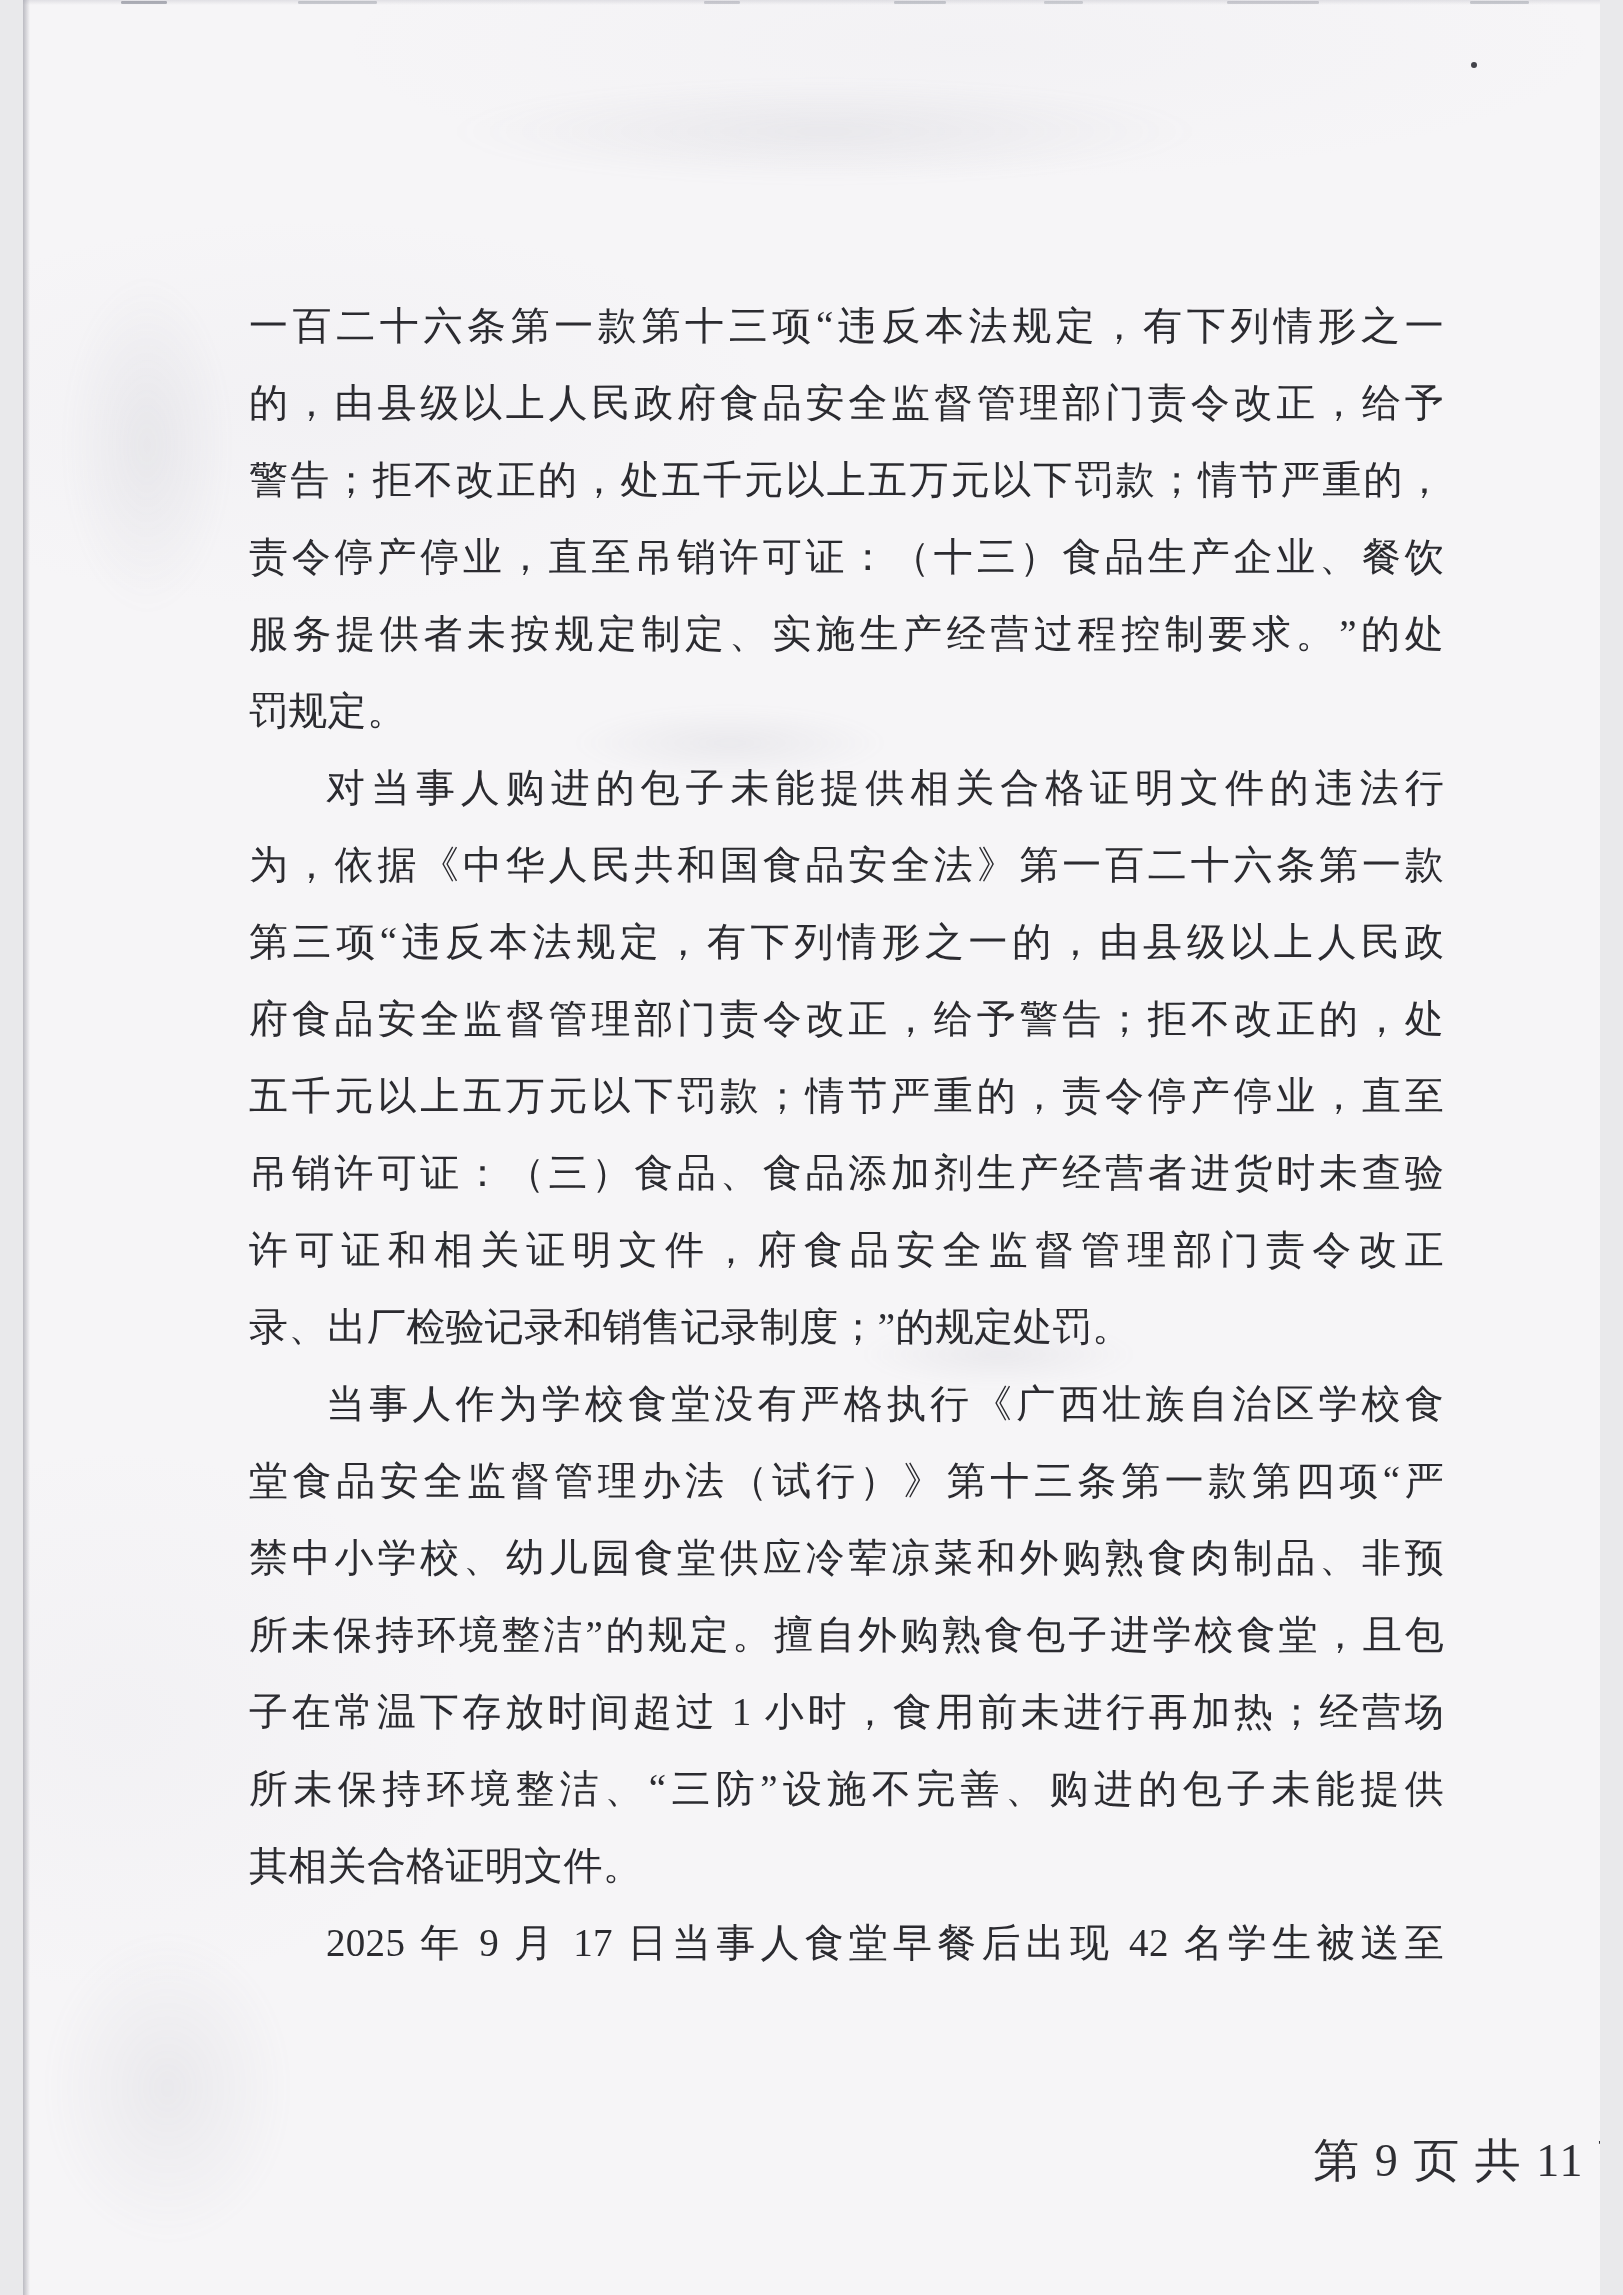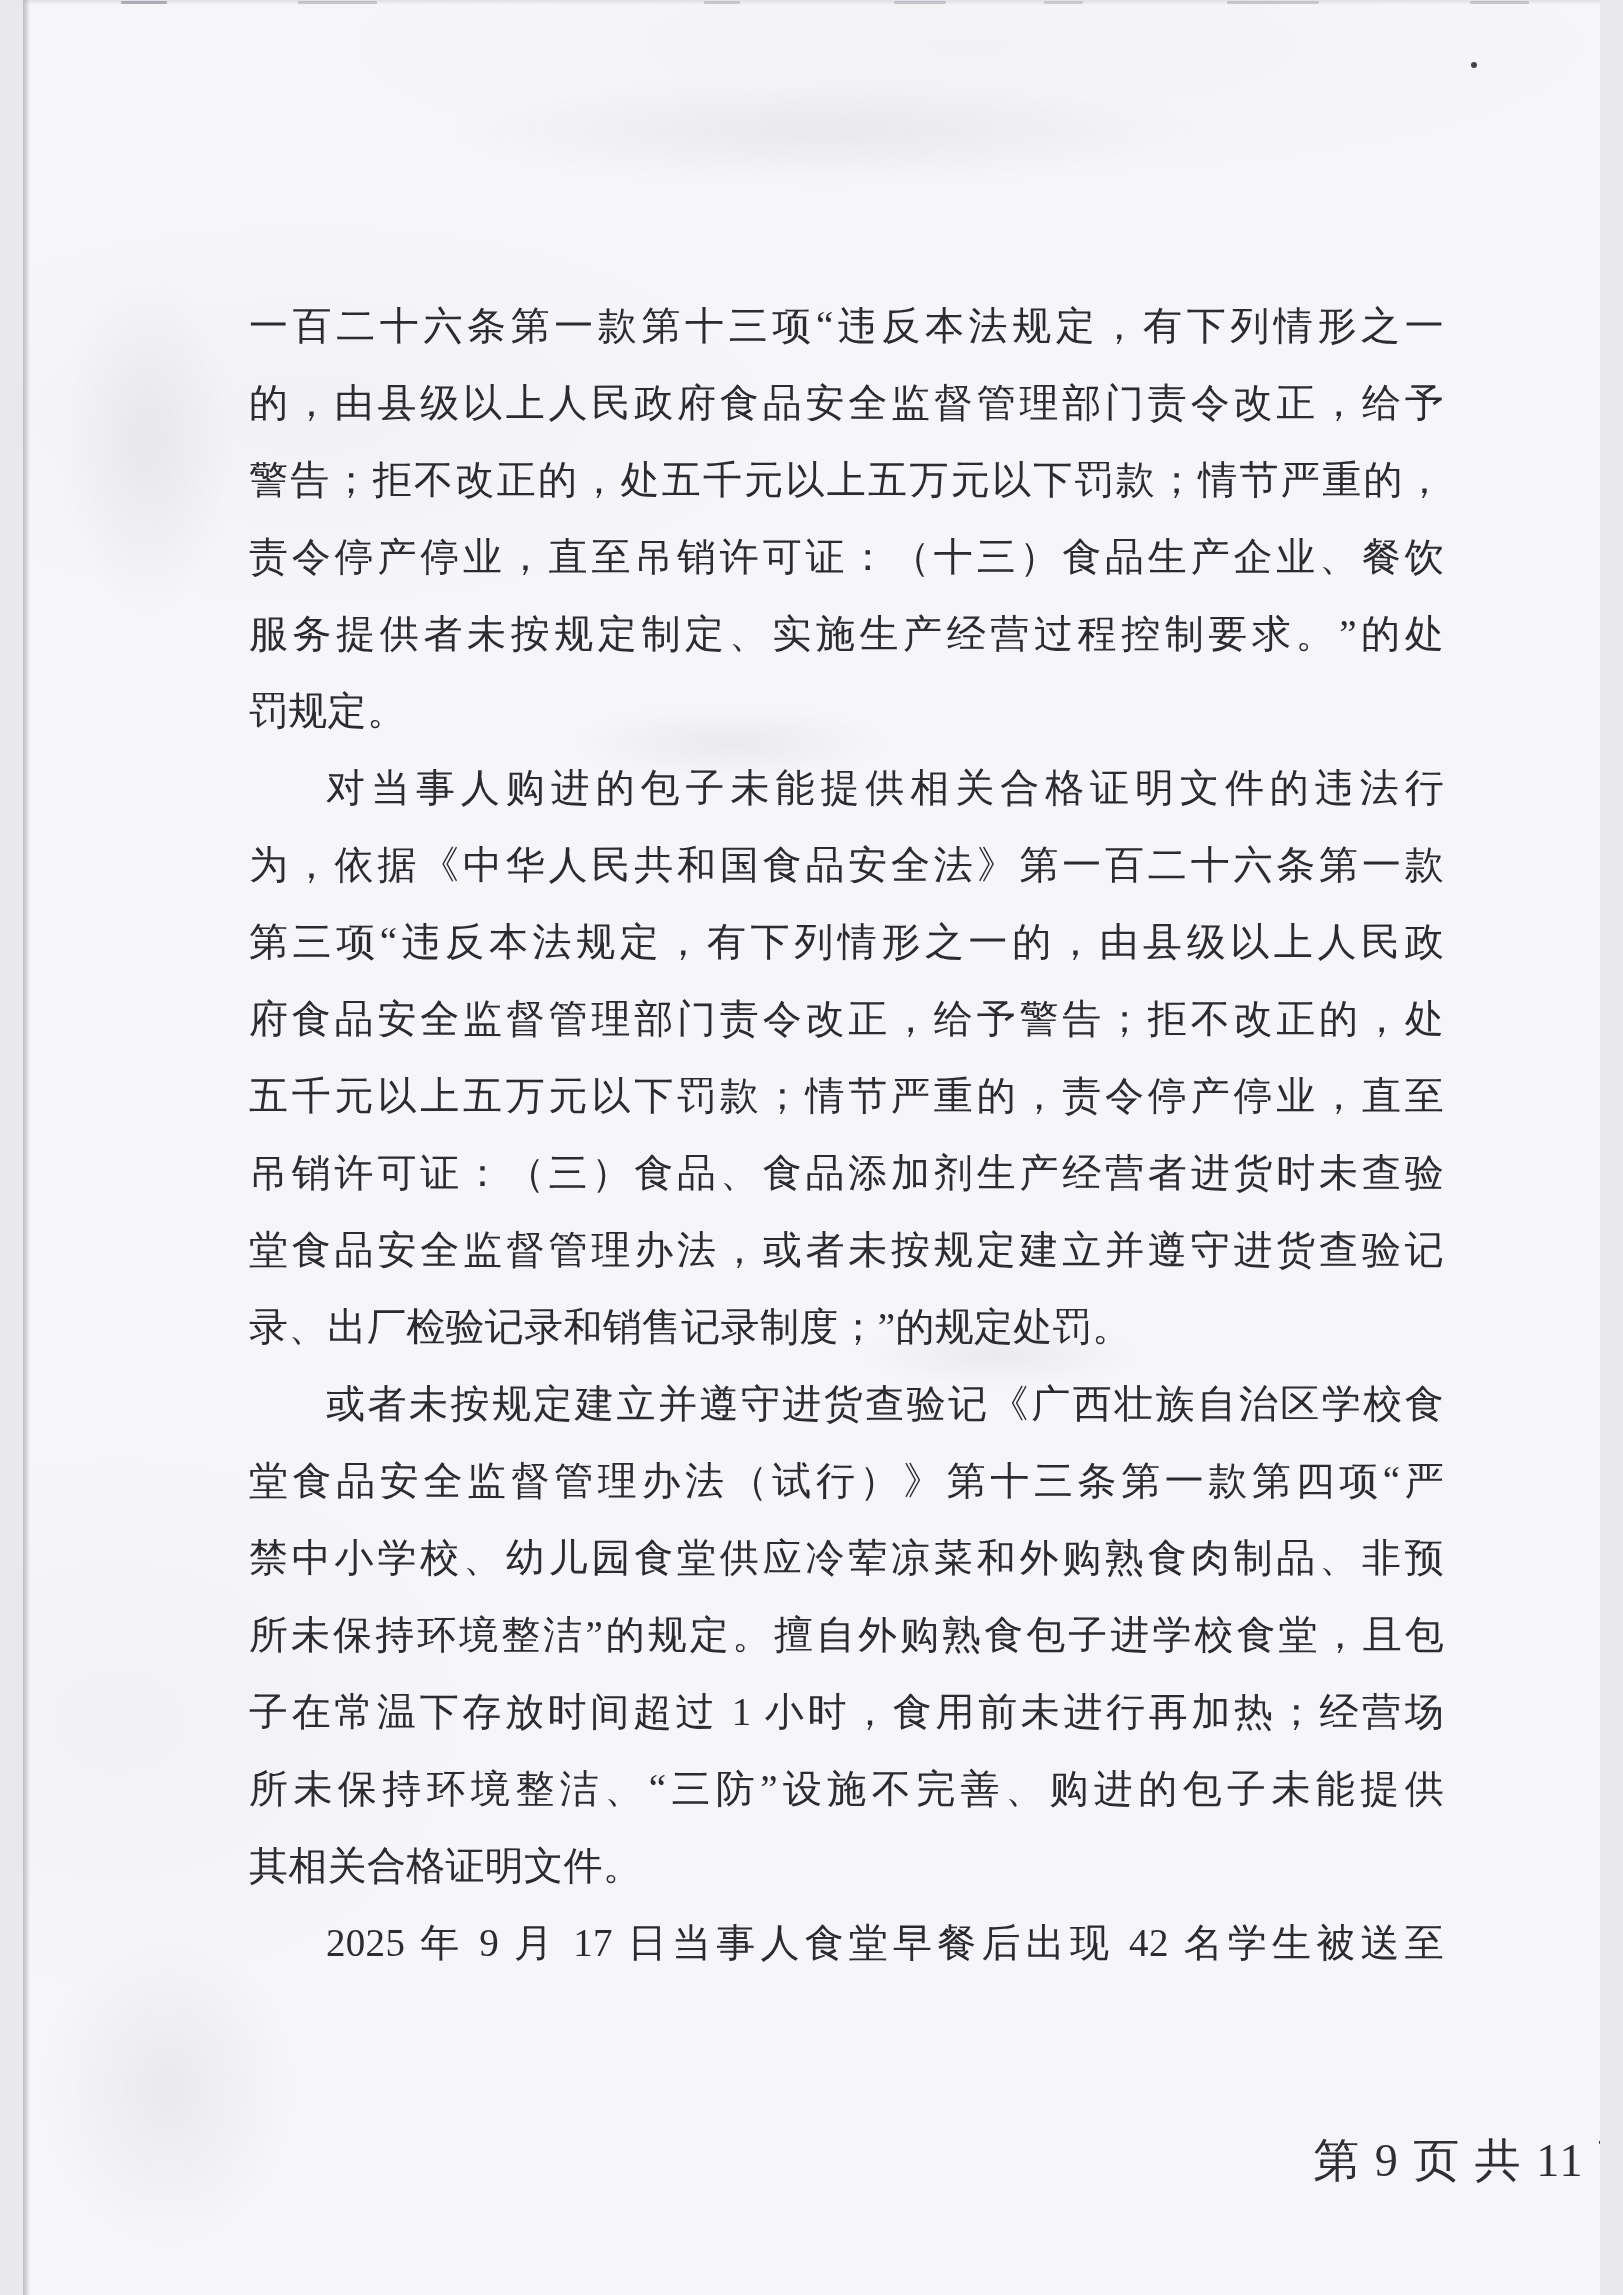--- a/index.html
+++ b/index.html
@@ -113,23 +113,23 @@
       <div class="line jfull">警告；拒不改正的，处五千元以上五万元以下罚款；情节严重的，</div>
       <div class="line jfull">责令停产停业，直至吊销许可证：（十三）食品生产企业、餐饮</div>
       <div class="line jfull">服务提供者未按规定制定、实施生产经营过程控制要求。”的处</div>
       <div class="line jend">罚规定。</div>
       <div class="line jfull indent">对当事人购进的包子未能提供相关合格证明文件的违法行</div>
       <div class="line jfull">为，依据《中华人民共和国食品安全法》第一百二十六条第一款</div>
       <div class="line jfull">第三项“违反本法规定，有下列情形之一的，由县级以上人民政</div>
       <div class="line jfull">府食品安全监督管理部门责令改正，给予警告；拒不改正的，处</div>
       <div class="line jfull">五千元以上五万元以下罚款；情节严重的，责令停产停业，直至</div>
       <div class="line jfull">吊销许可证：（三）食品、食品添加剂生产经营者进货时未查验</div>
-      <div class="line jfull">堂食品安全监督管理办法，或者未按规定建立并遵守进货查验记</div>
+      <div class="line jfull">许可证和相关证明文件，府食品安全监督管理部门责令改正</div>
       <div class="line jend">录、出厂检验记录和销售记录制度；”的规定处罚。</div>
-      <div class="line jfull indent">或者未按规定建立并遵守进货查验记《广西壮族自治区学校食</div>
+      <div class="line jfull indent">当事人作为学校食堂没有严格执行《广西壮族自治区学校食</div>
       <div class="line jfull">堂食品安全监督管理办法（试行）》第十三条第一款第四项“严</div>
       <div class="line jfull">禁中小学校、幼儿园食堂供应冷荤凉菜和外购熟食肉制品、非预</div>
       <div class="line jfull">所未保持环境整洁”的规定。擅自外购熟食包子进学校食堂，且包</div>
       <div class="line jfull">子在常温下存放时间超过 1 小时，食用前未进行再加热；经营场</div>
       <div class="line jfull">所未保持环境整洁、“三防”设施不完善、购进的包子未能提供</div>
       <div class="line jend">其相关合格证明文件。</div>
       <div class="line jfull indent">2025 年 9 月 17 日当事人食堂早餐后出现 42 名学生被送至</div>
     </div>
 
   <div class="footer">第 9 页 共 11 页</div>

